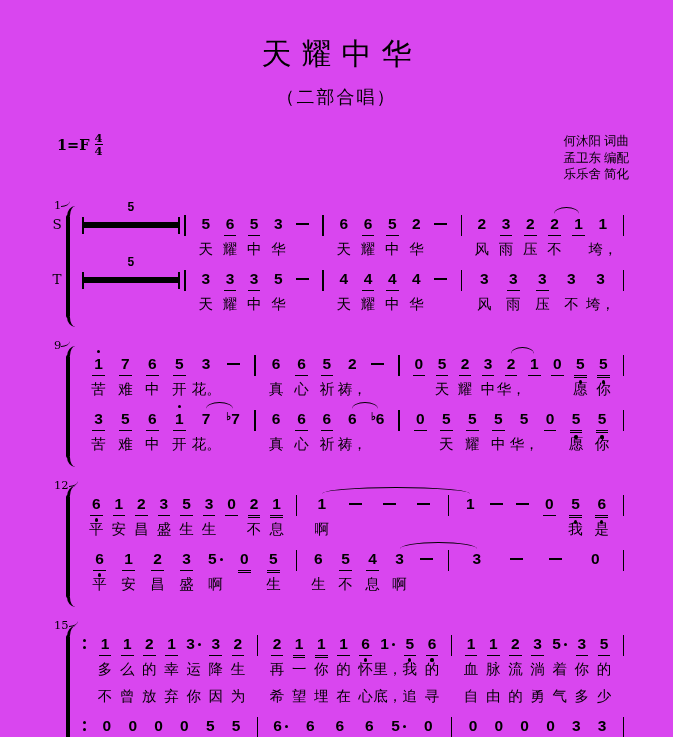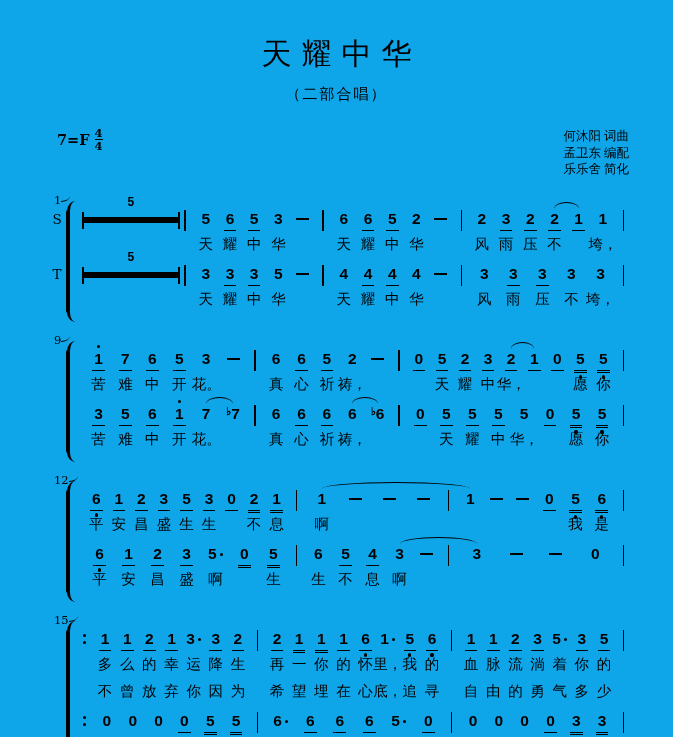--- a/index.html
+++ b/index.html
@@ -1,19 +1,19 @@
 <!DOCTYPE html>
 <html><head>
 <meta charset="utf-8">
 <style>
   html,body{margin:0;padding:0;background:#fff;color:#000;}
   body{width:673px;height:737px;font-family:"Liberation Sans",sans-serif;}
-  .sheet{position:relative;width:673px;height:737px;overflow:hidden;background:#0ea5e9;}
+  .sheet{position:relative;width:673px;height:737px;overflow:hidden;background:#d946ef;}
   .title{text-align:center;margin-top:34px;font-family:"DejaVu Serif",serif;font-size:30px;letter-spacing:10px;text-indent:10px;}
-  .subtitle{text-align:center;margin-top:10px;font-family:"DejaVu Serif",serif;font-size:15px;letter-spacing:2px;}
+  .subtitle{text-align:center;margin-top:10px;font-family:"DejaVu Serif",serif;font-size:18px;letter-spacing:2px;}
   .meta{display:flex;justify-content:space-between;align-items:flex-start;margin:24px 44px 0 57px;}
   .keysig{font-family:"DejaVu Serif",serif;font-weight:bold;font-size:14.5px;display:flex;align-items:center;gap:5px;}
   .meter{display:inline-flex;flex-direction:column;align-items:center;font-size:11.5px;line-height:11px;font-weight:bold;}
   .meter .btm{border-top:1.3px solid #000;padding-top:0.5px;}
   .credits{font-family:Liberation Serif, serif;font-size:12.5px;line-height:1.32;text-align:center;}
   .systems{margin:16px 46px 0 66px;}
   .system{position:relative;padding-top:16px;margin-bottom:21px;}
   .sys-marker{position:absolute;top:-1px;left:-12px;font-size:11.5px;font-family:"DejaVu Serif",serif;}
   .sys-marker i{display:inline-block;width:9px;height:6px;border-bottom:1.4px solid #000;border-bottom-right-radius:9px 6px;transform:translateY(-2px);}
   .sys-body{display:flex;}
@@ -54,21 +54,21 @@
   .arc{position:absolute;height:7px;border-top:1.6px solid #000;border-radius:100% 100% 0 0 / 170% 170% 0 0;}
 </style>
 </head>
 <body>
 
 <div class="sheet">
   <div class="title">天耀中华</div>
   <div class="subtitle">（二部合唱）</div>
   <div class="meta">
     <div class="keysig">
-      <span>7=F</span>
+      <span>1=F</span>
       <span class="meter">
         <span class="top">4</span>
         <span class="btm">4</span>
       </span>
     </div>
     <div class="credits">
       <div>何沐阳 词曲</div>
       <div>孟卫东 编配</div>
       <div>乐乐舍 简化</div>
     </div>

